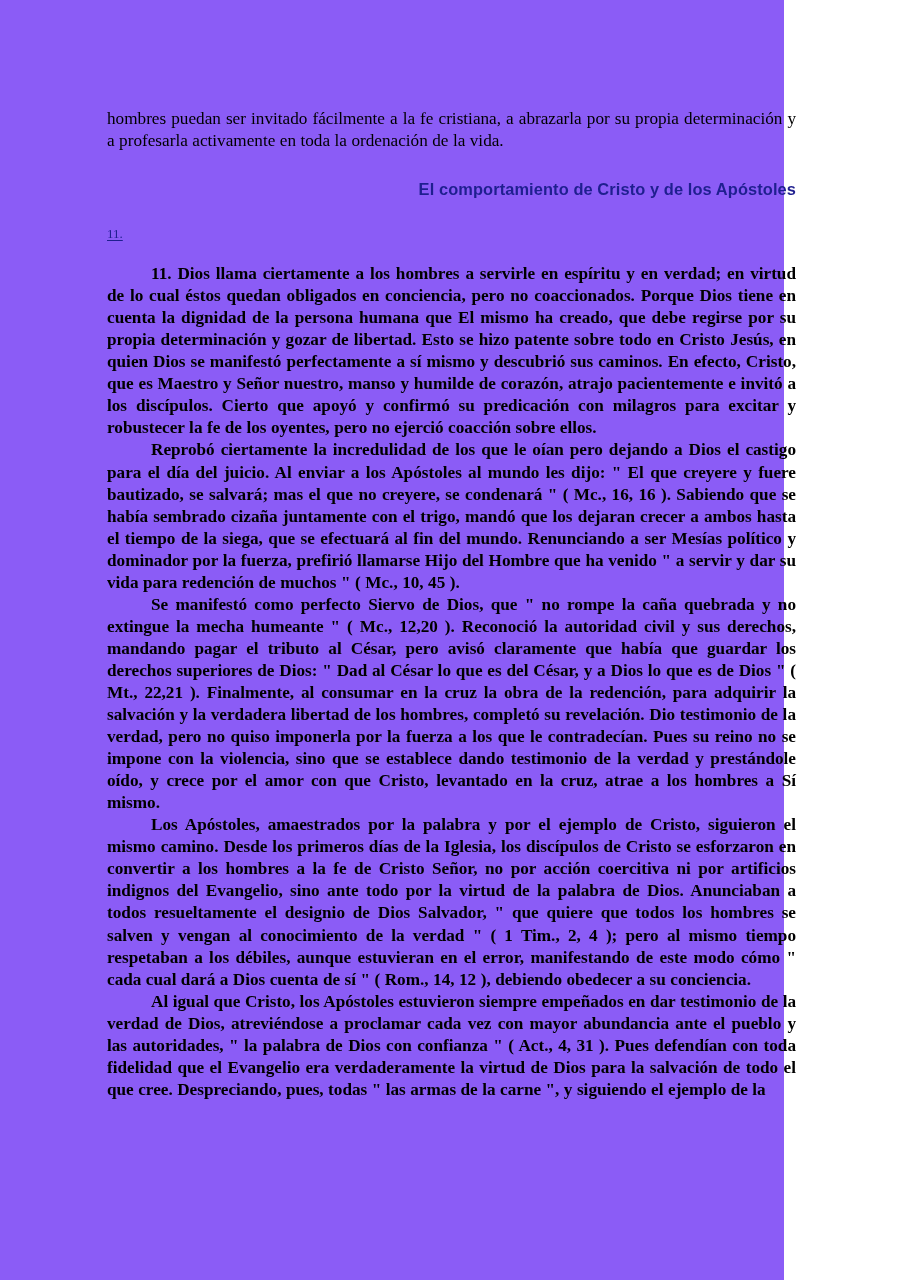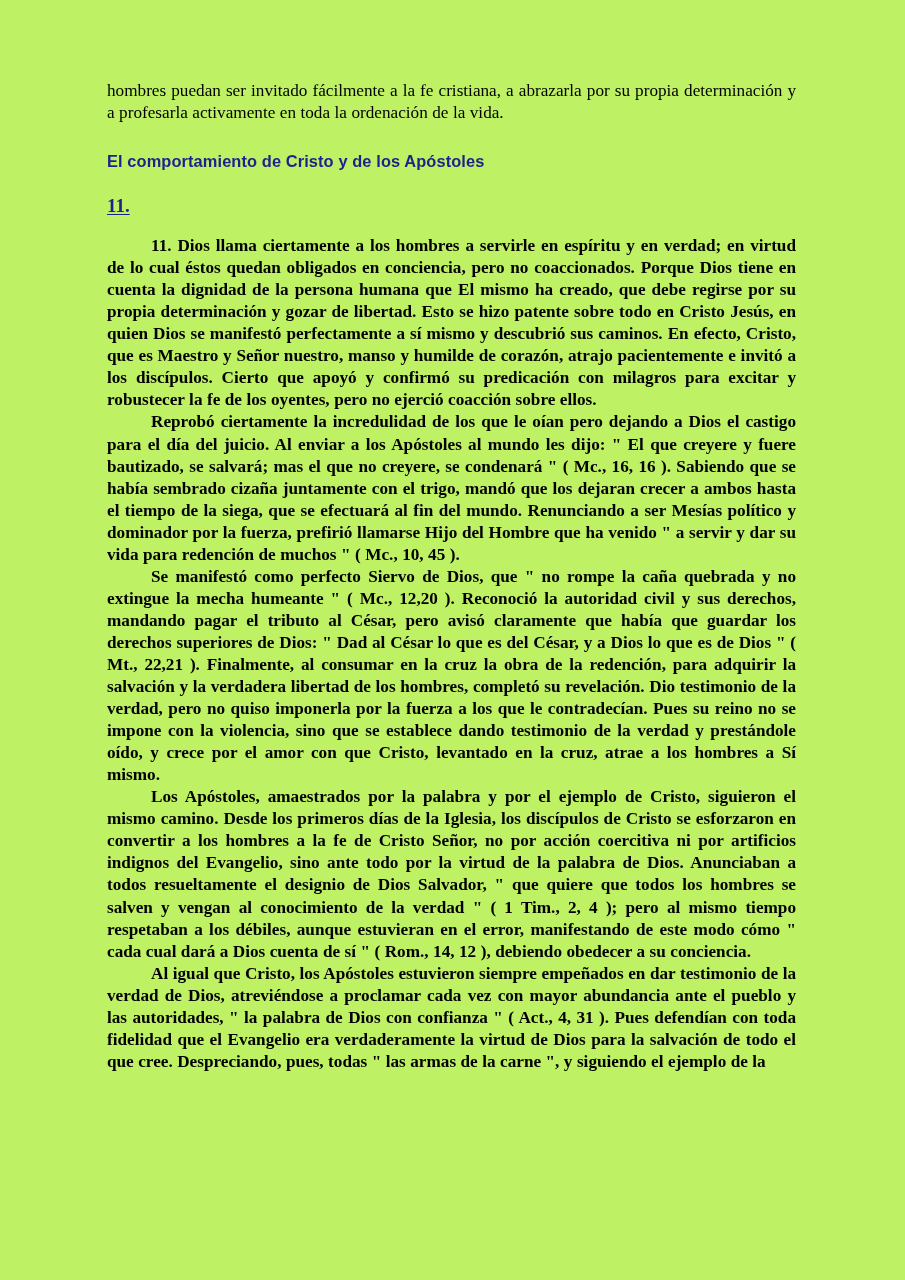--- a/index.html
+++ b/index.html
@@ -12,24 +12,24 @@
     width: 905px;
     height: 1280px;
     overflow: hidden;
     font-family: "Liberation Serif", "DejaVu Serif", serif;
     color: #000000;
     -webkit-font-smoothing: antialiased;
   }
 
   .page {
     box-sizing: border-box;
-    width: 905px;
+    width: 784px;
     min-height: 1280px;
-    background: #bef264;
-    padding: 80px 109px 0 107px;
+    background: #8b5cf6;
+    padding: 108px 109px 0 107px;
   }
 
   .doc-body {
     width: 689px;
   }
 
   
   p.para {
     margin: 0;
     font-size: 17.2px;
@@ -56,34 +56,33 @@
   
   h2.section-heading {
     margin: 0;
     padding: 0;
     font-family: "Liberation Sans", "DejaVu Sans", sans-serif;
     font-size: 16.4px;
     font-weight: bold;
     line-height: 20px;
     letter-spacing: 0.1px;
     color: #1f1f8f;
-    text-align: left;
+    text-align: right;
   }
 
   
   .anchor-link {
     display: inline-block;
     font-family: "Liberation Serif", "DejaVu Serif", serif;
-    font-size: 19px;
+    font-size: 13px;
     line-height: 22px;
     color: #1f1f8f;
     text-decoration: underline;
     text-underline-offset: 2px;
     cursor: pointer;
-    font-weight: bold;
   }
   .anchor-row { margin: 0; }
 
   
   .tail-spacer { height: 60px; }
 </style>
 </head>
 <body>
 
 <div class="page">

